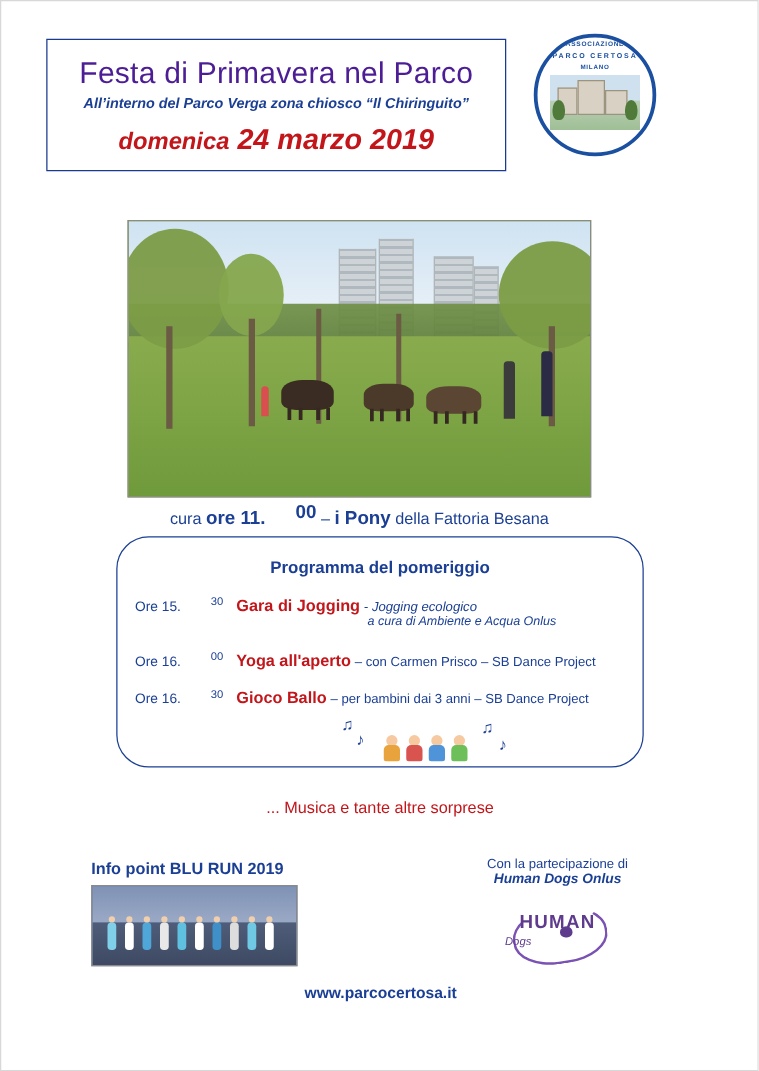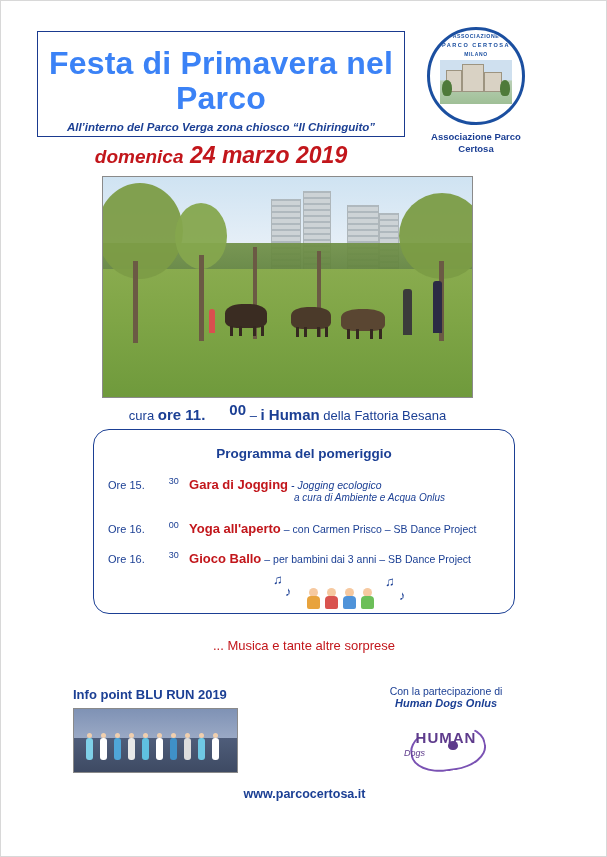--- a/index.html
+++ b/index.html
@@ -30,23 +30,23 @@
     left: 36px;
     top: 30px;
     width: 368px;
     height: 106px;
     border: 1px solid #1a3a8f;
     box-sizing: border-box;
     text-align: center;
     background: #fff;
   }
   .title-main {
-    color: #3b82f6;
-    font-weight: bold;
-    font-size: 32px;
+    color: #4c1d95;
+    font-weight: normal;
+    font-size: 24px;
     letter-spacing: 0.2px;
     margin-top: 14px;
     line-height: 1.1;
   }
   .title-sub {
     color: #1b3f94;
     font-style: italic;
     font-weight: bold;
     font-size: 11.5px;
     margin-top: 5px;
@@ -221,21 +221,21 @@
   .sup { font-size: 9px; vertical-align: super; padding-left: 24px; }
 
   
   .prog-box {
     position: absolute;
     left: 92px;
     top: 428px;
     width: 422px;
     height: 185px;
     border: 1px solid #1b3f94;
-    border-radius: 16px;
+    border-radius: 26px;
     box-sizing: border-box;
     background: #fff;
   }
   .prog-title {
     text-align: center;
     color: #1b3f94;
     font-weight: bold;
     font-size: 13.5px;
     margin-top: 16px;
   }
@@ -444,24 +444,20 @@
       <div class="logo-ring-text2">PARCO   CERTOSA</div>
       <div class="logo-ring-text3">MILANO</div>
       <div class="logo-img">
         <div class="logo-bldg" style="left:6px; width:14px; height:20px;"></div>
         <div class="logo-bldg" style="left:22px; width:20px; height:26px;"></div>
         <div class="logo-bldg" style="left:44px; width:16px; height:18px;"></div>
         <div class="logo-tree" style="left:2px;"></div>
         <div class="logo-tree" style="left:60px;"></div>
       </div>
     </div>
-    <div class="logo-caption">
-      <div>Associazione Parco</div>
-      <div>Certosa</div>
-    </div>
   </div>
 
   <div class="photo">
     <div class="ph-sky"></div>
 
     <div class="ph-tower" style="left:168px; top:22px; width:28px; height:86px;"></div>
     <div class="ph-tower" style="left:200px; top:14px; width:26px; height:94px;"></div>
     <div class="ph-tower" style="left:244px; top:28px; width:30px; height:80px;"></div>
     <div class="ph-tower" style="left:276px; top:36px; width:18px; height:72px;"></div>
 
@@ -498,21 +494,21 @@
 
     <div class="ph-person" style="left:106px; top:132px; height:24px; background:#d94f4f;"></div>
     <div class="ph-person" style="left:300px; top:112px; height:46px; width:9px; background:#3b3b3b;"></div>
     <div class="ph-person" style="left:330px; top:104px; height:52px; width:9px; background:#2b2b45;"></div>
   </div>
 
   <div class="photo-caption">
     <span>cura</span>
     <b>ore 11.</b><b class="sup">00</b>
     <span>–</span>
-    <b>i Human</b>
+    <b>i Pony</b>
     <span>della Fattoria Besana</span>
   </div>
 
   <div class="prog-box">
     <div class="prog-title">Programma del pomeriggio</div>
 
     <div class="prog-row" style="top:46px;">
       <span class="prog-time"><span>Ore 15.</span><span class="sup">30</span></span>
       <span class="prog-ev">Gara di Jogging</span>
       <span class="prog-det"><i>- Jogging ecologico</i></span>

